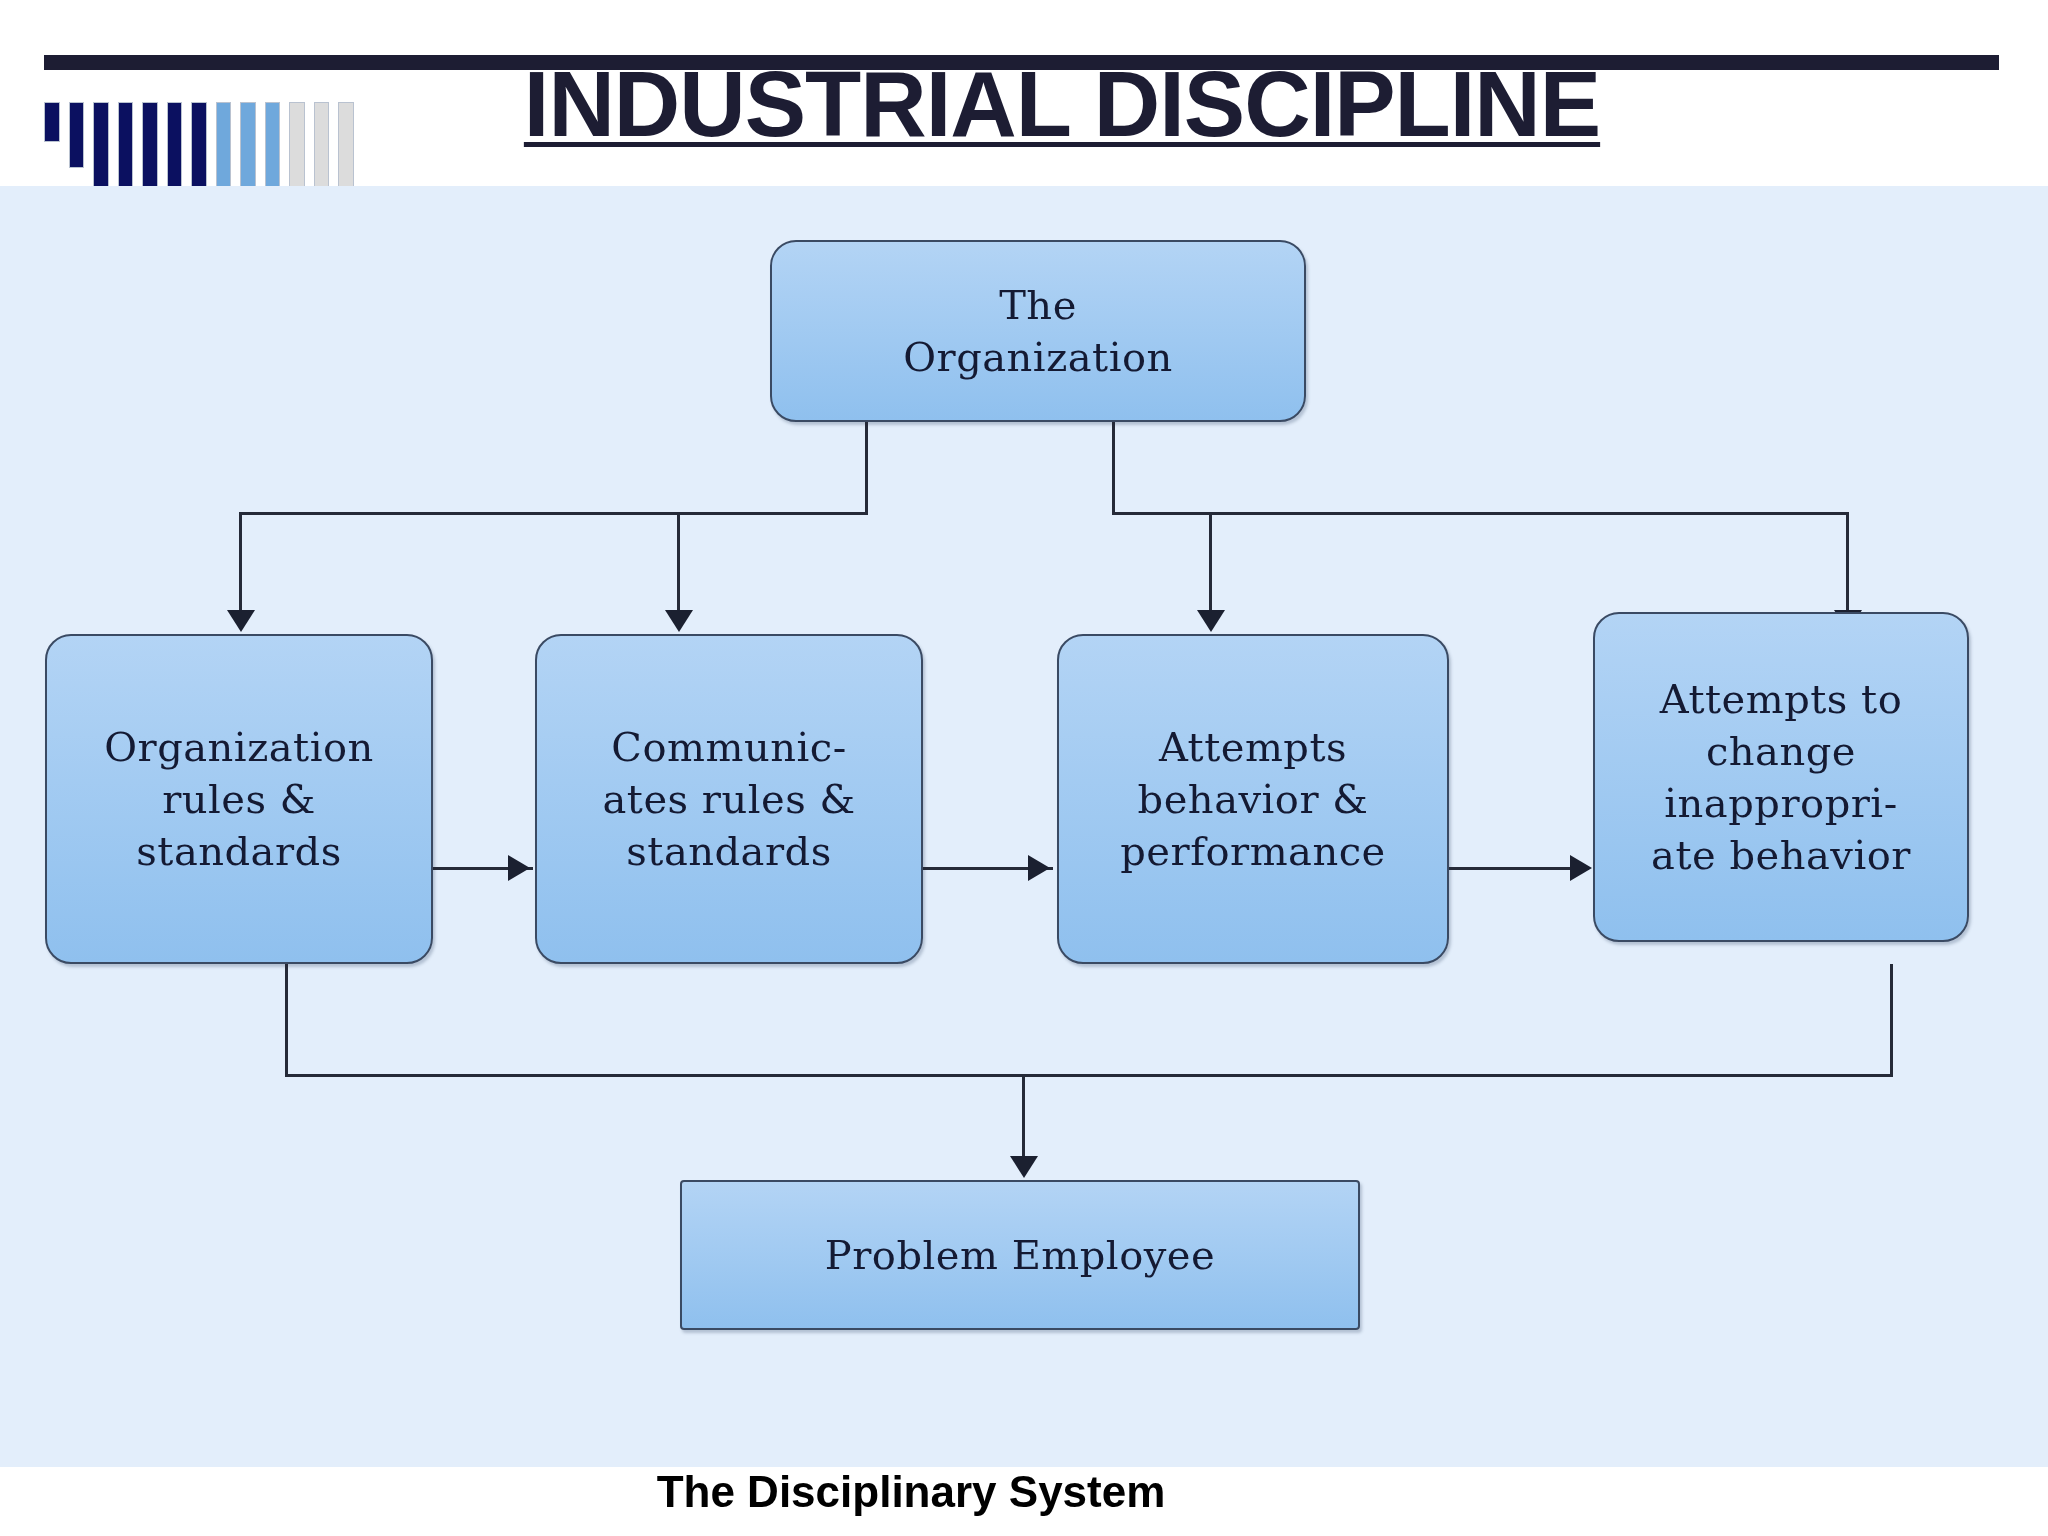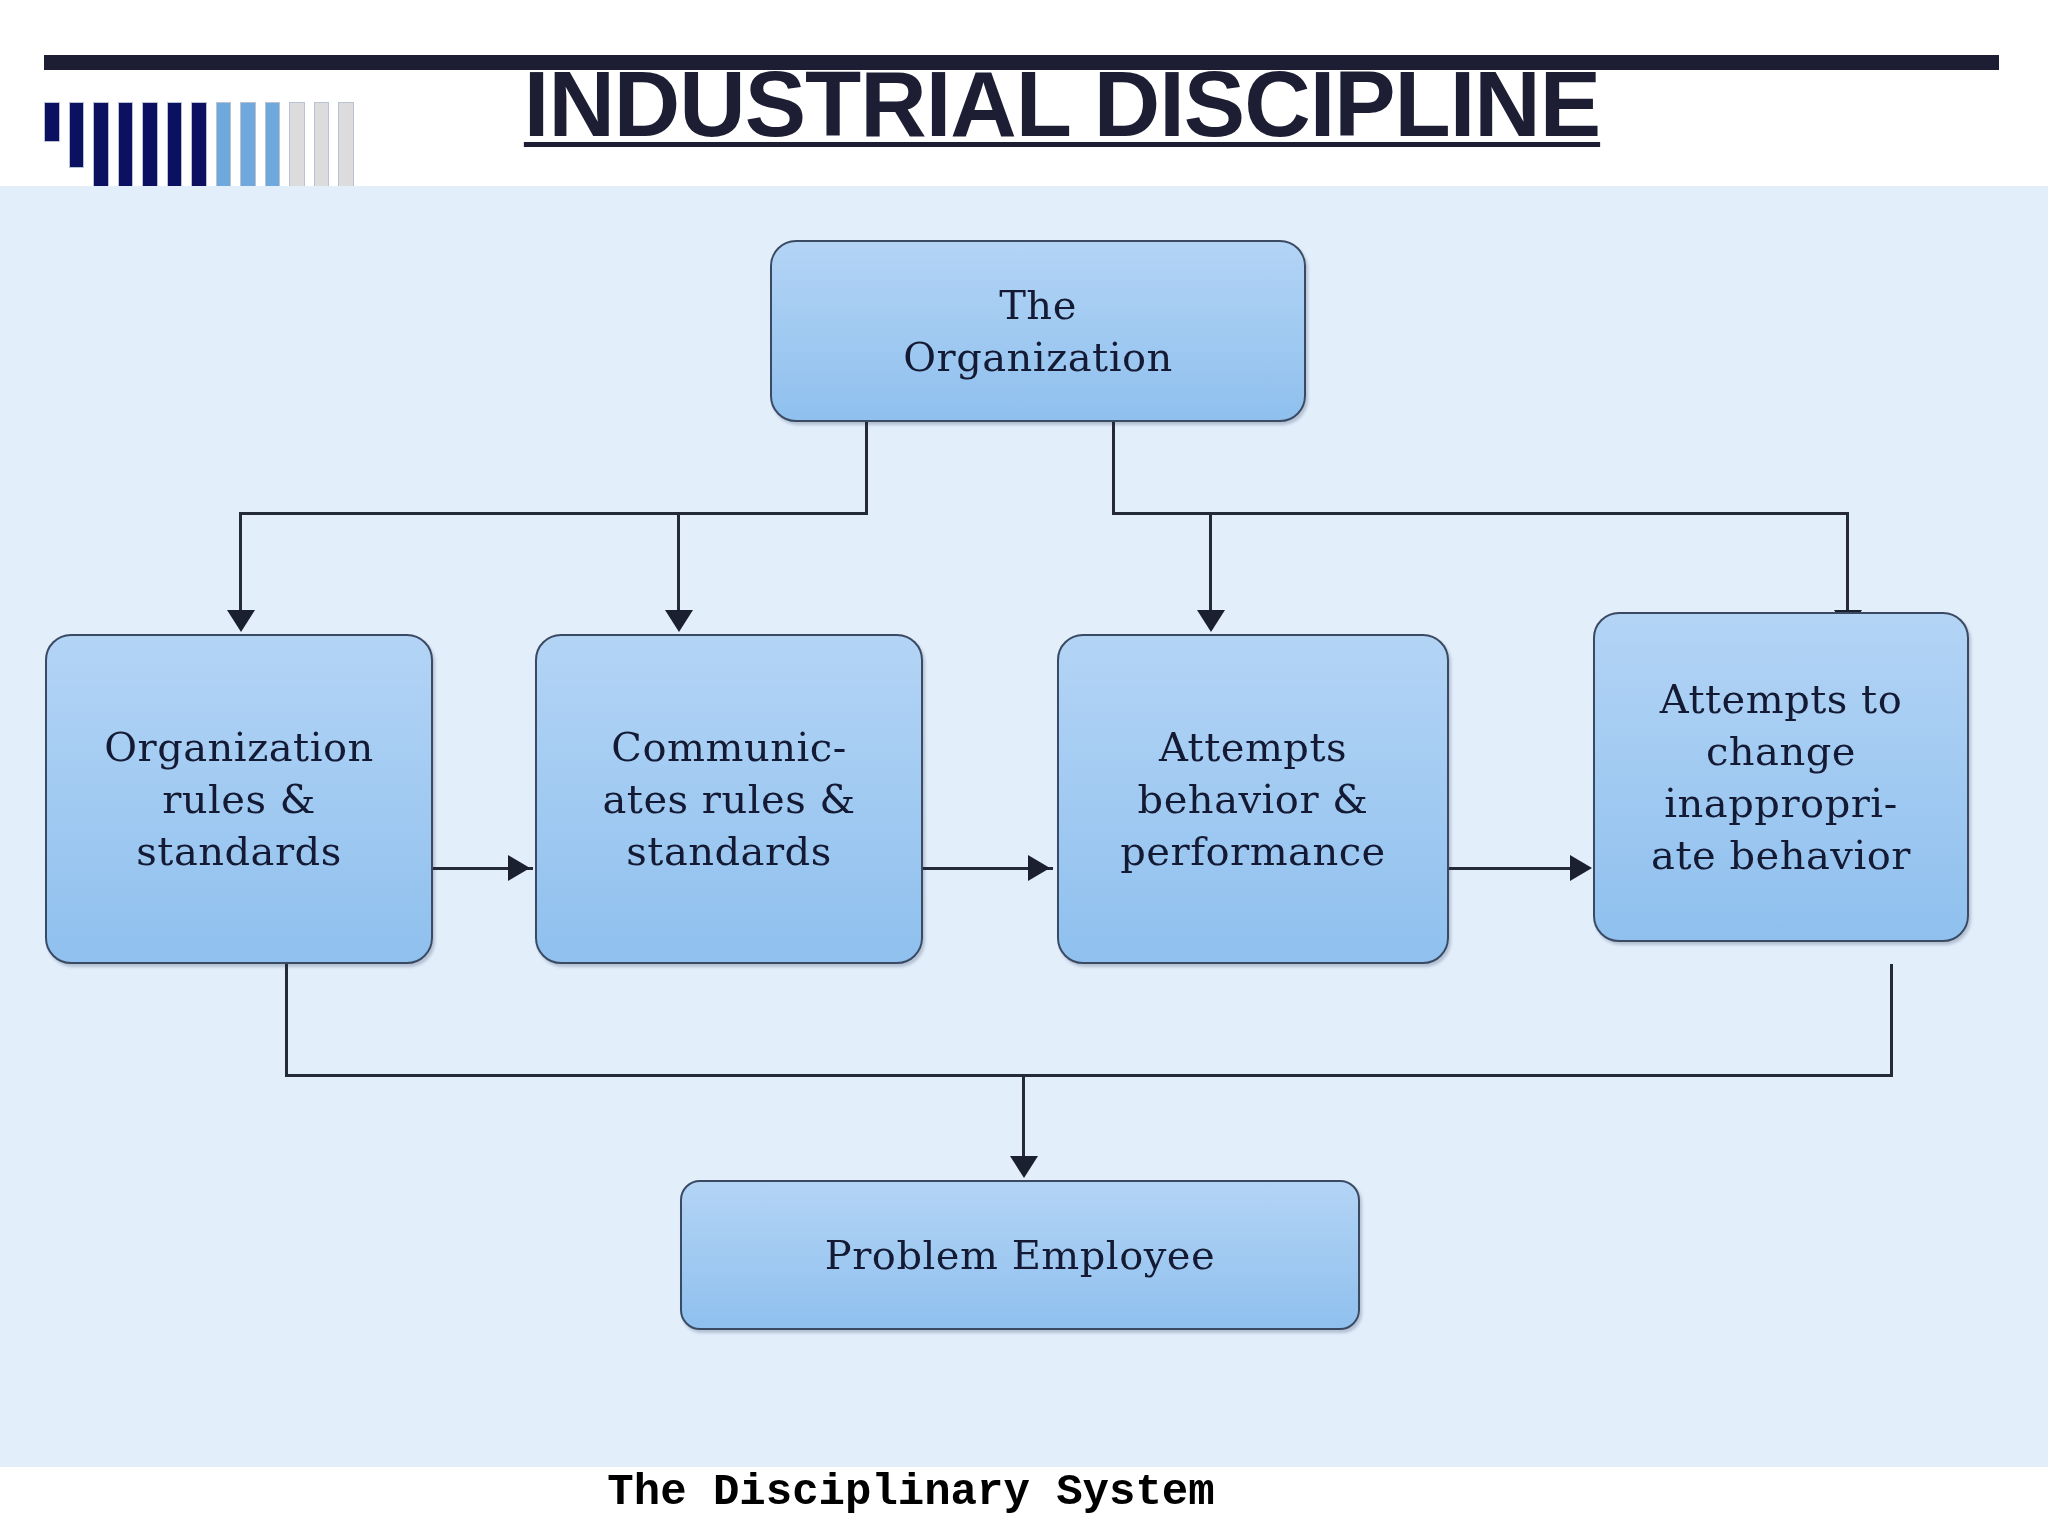--- a/index.html
+++ b/index.html
@@ -98,21 +98,21 @@
     display: flex;
     align-items: center;
     justify-content: center;
     text-align: center;
     color: #141a33;
     font-family: "DejaVu Serif", serif;
     font-size: 40px;
     line-height: 1.30;
     letter-spacing: 0.5px;
   }
-  .node.wide-radius { border-radius: 20px; }
+  .node.wide-radius { border-radius: 4px; }
   .node-text { display: block; padding: 0 8px; }
 
   
   .line-v, .line-h {
     position: absolute;
     background: #252a38;
   }
   .line-v { width: 3px; }
   .line-h { height: 3px; }
   .arrow-down {
@@ -130,21 +130,21 @@
     border-left: 22px solid #1b2030;
   }
 
   
   #caption {
     position: absolute;
     left: 0;
     top: 1467px;
     width: 1822px;
     text-align: center;
-    font-family: Liberation Mono, monospace;
+    font-family: Liberation Sans, sans-serif;
     font-size: 44px;
     font-weight: bold;
     color: #000000;
   }
 </style>
 </head>
 <body>
 
 <div id="slide">
 

